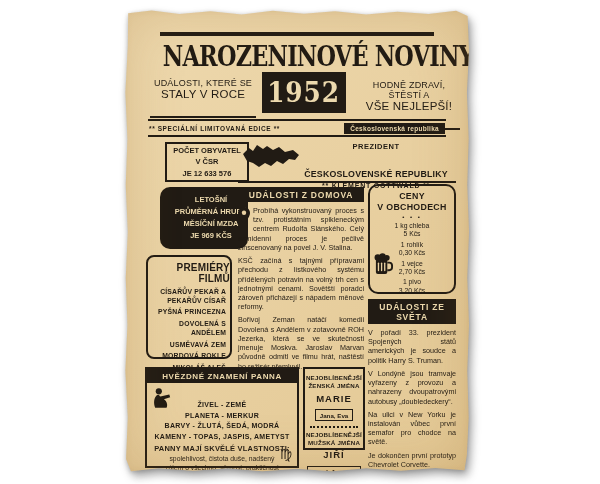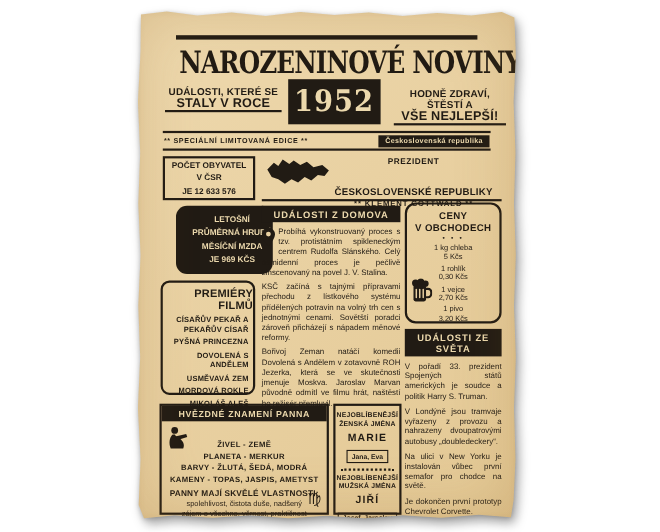--- a/index.html
+++ b/index.html
@@ -27,21 +27,21 @@
   .abs { position:absolute; }
 
   
   .top-rule { left:36px; top:23px; width:274px; height:4px; background:#211b14; }
   .title { left:0; top:31px; width:346px; text-align:center; overflow:visible; }
   .title-inner {
     display:inline-block; font-family:"DejaVu Serif", serif; font-weight:bold;
     font-size:28px; letter-spacing:-1px; white-space:nowrap;
     transform:scaleX(.8); transform-origin:center;
   }
-  .tagline { text-align:center; font-weight:bold; border-bottom:2px solid #211b14; padding-bottom:0; }
+  .tagline { text-align:center; font-weight:normal; border-bottom:2px solid #211b14; padding-bottom:16px; }
   .tagline-left { left:26px; top:69px; width:106px; }
   .tagline-right { left:234px; top:71px; width:102px; }
   .tag-s { font-size:9px; letter-spacing:.2px; }
   .tag-l { font-size:11.5px; letter-spacing:.2px; }
   .year-box {
     left:138px; top:63px; width:84px; height:41px; background:#211b14;
     display:flex; align-items:center; justify-content:center;
   }
   .year-box span {
     font-family:"DejaVu Serif", serif; font-weight:bold; font-size:27px;
@@ -50,21 +50,21 @@
   .edition-band {
     left:24px; top:110px; width:298px; height:18px;
     border-top:2px solid #211b14; border-bottom:2px solid #211b14;
     display:flex; align-items:center; justify-content:space-between; padding:0 1px;
   }
   .edition-label { font-size:6.5px; font-weight:bold; letter-spacing:.6px; }
   .country-chip { background:#211b14; color:#ecd9ad; font-size:6.5px; font-weight:bold; padding:2px 6px; letter-spacing:.3px; }
 
   
   .pop-box {
-    left:24px; top:133px; width:84px; height:40px; border:2px solid #211b14;
+    left:41px; top:133px; width:84px; height:40px; border:2px solid #211b14;
     display:flex; flex-direction:column; align-items:center; justify-content:center;
     font-size:7.5px; font-weight:bold; line-height:1.55; text-align:center;
   }
   .map { left:115px; top:128px; width:62px; height:38px; }
   .president { left:176px; top:133px; width:152px; text-align:center; font-weight:bold; }
   .president .p1 { font-size:7.5px; letter-spacing:.5px; }
   .president .p2 { font-size:8.8px; letter-spacing:.2px; margin-top:18px; }
   .president .p3 { font-size:7px; letter-spacing:.8px; margin-top:3px; }
   .president-rule { left:114px; top:172px; width:218px; height:2px; background:#211b14; }
 
@@ -118,21 +118,21 @@
   .zodiac-line { font-size:7px; font-weight:bold; line-height:1.5; letter-spacing:.3px; }
   .zodiac-body { padding-top:17px; position:relative; }
   .virgo-figure { position:absolute; left:5px; top:4px; width:20px; height:25px; }
   .traits-title { font-size:7.5px; font-weight:bold; margin-top:2px; letter-spacing:.2px; }
   .traits-text { font-size:6.8px; line-height:1.35; padding:1px 14px 0; }
   .virgo-symbol {
     position:absolute; right:5px; bottom:10px; font-family:"DejaVu Sans", sans-serif;
     font-size:14px; font-weight:bold;
   }
   .names {
-    left:179px; top:358px; width:62px; height:101px; border:2px solid #211b14;
+    left:179px; top:358px; width:62px; height:83px; border:2px solid #211b14;
     text-align:center; padding-top:5px;
   }
   .names-title { font-size:6.2px; font-weight:bold; line-height:1.35; letter-spacing:.2px; }
   .top-name { font-size:9.5px; font-weight:bold; letter-spacing:1px; margin-top:2px; }
   .runner-chip {
     display:inline-block; border:1.5px solid #211b14; font-size:6.2px; font-weight:bold;
     padding:1.5px 4px; margin-top:2.5px;
   }
   .names-divider { border-top:2px dotted #211b14; margin:4px 5px 3px; }
 </style>

